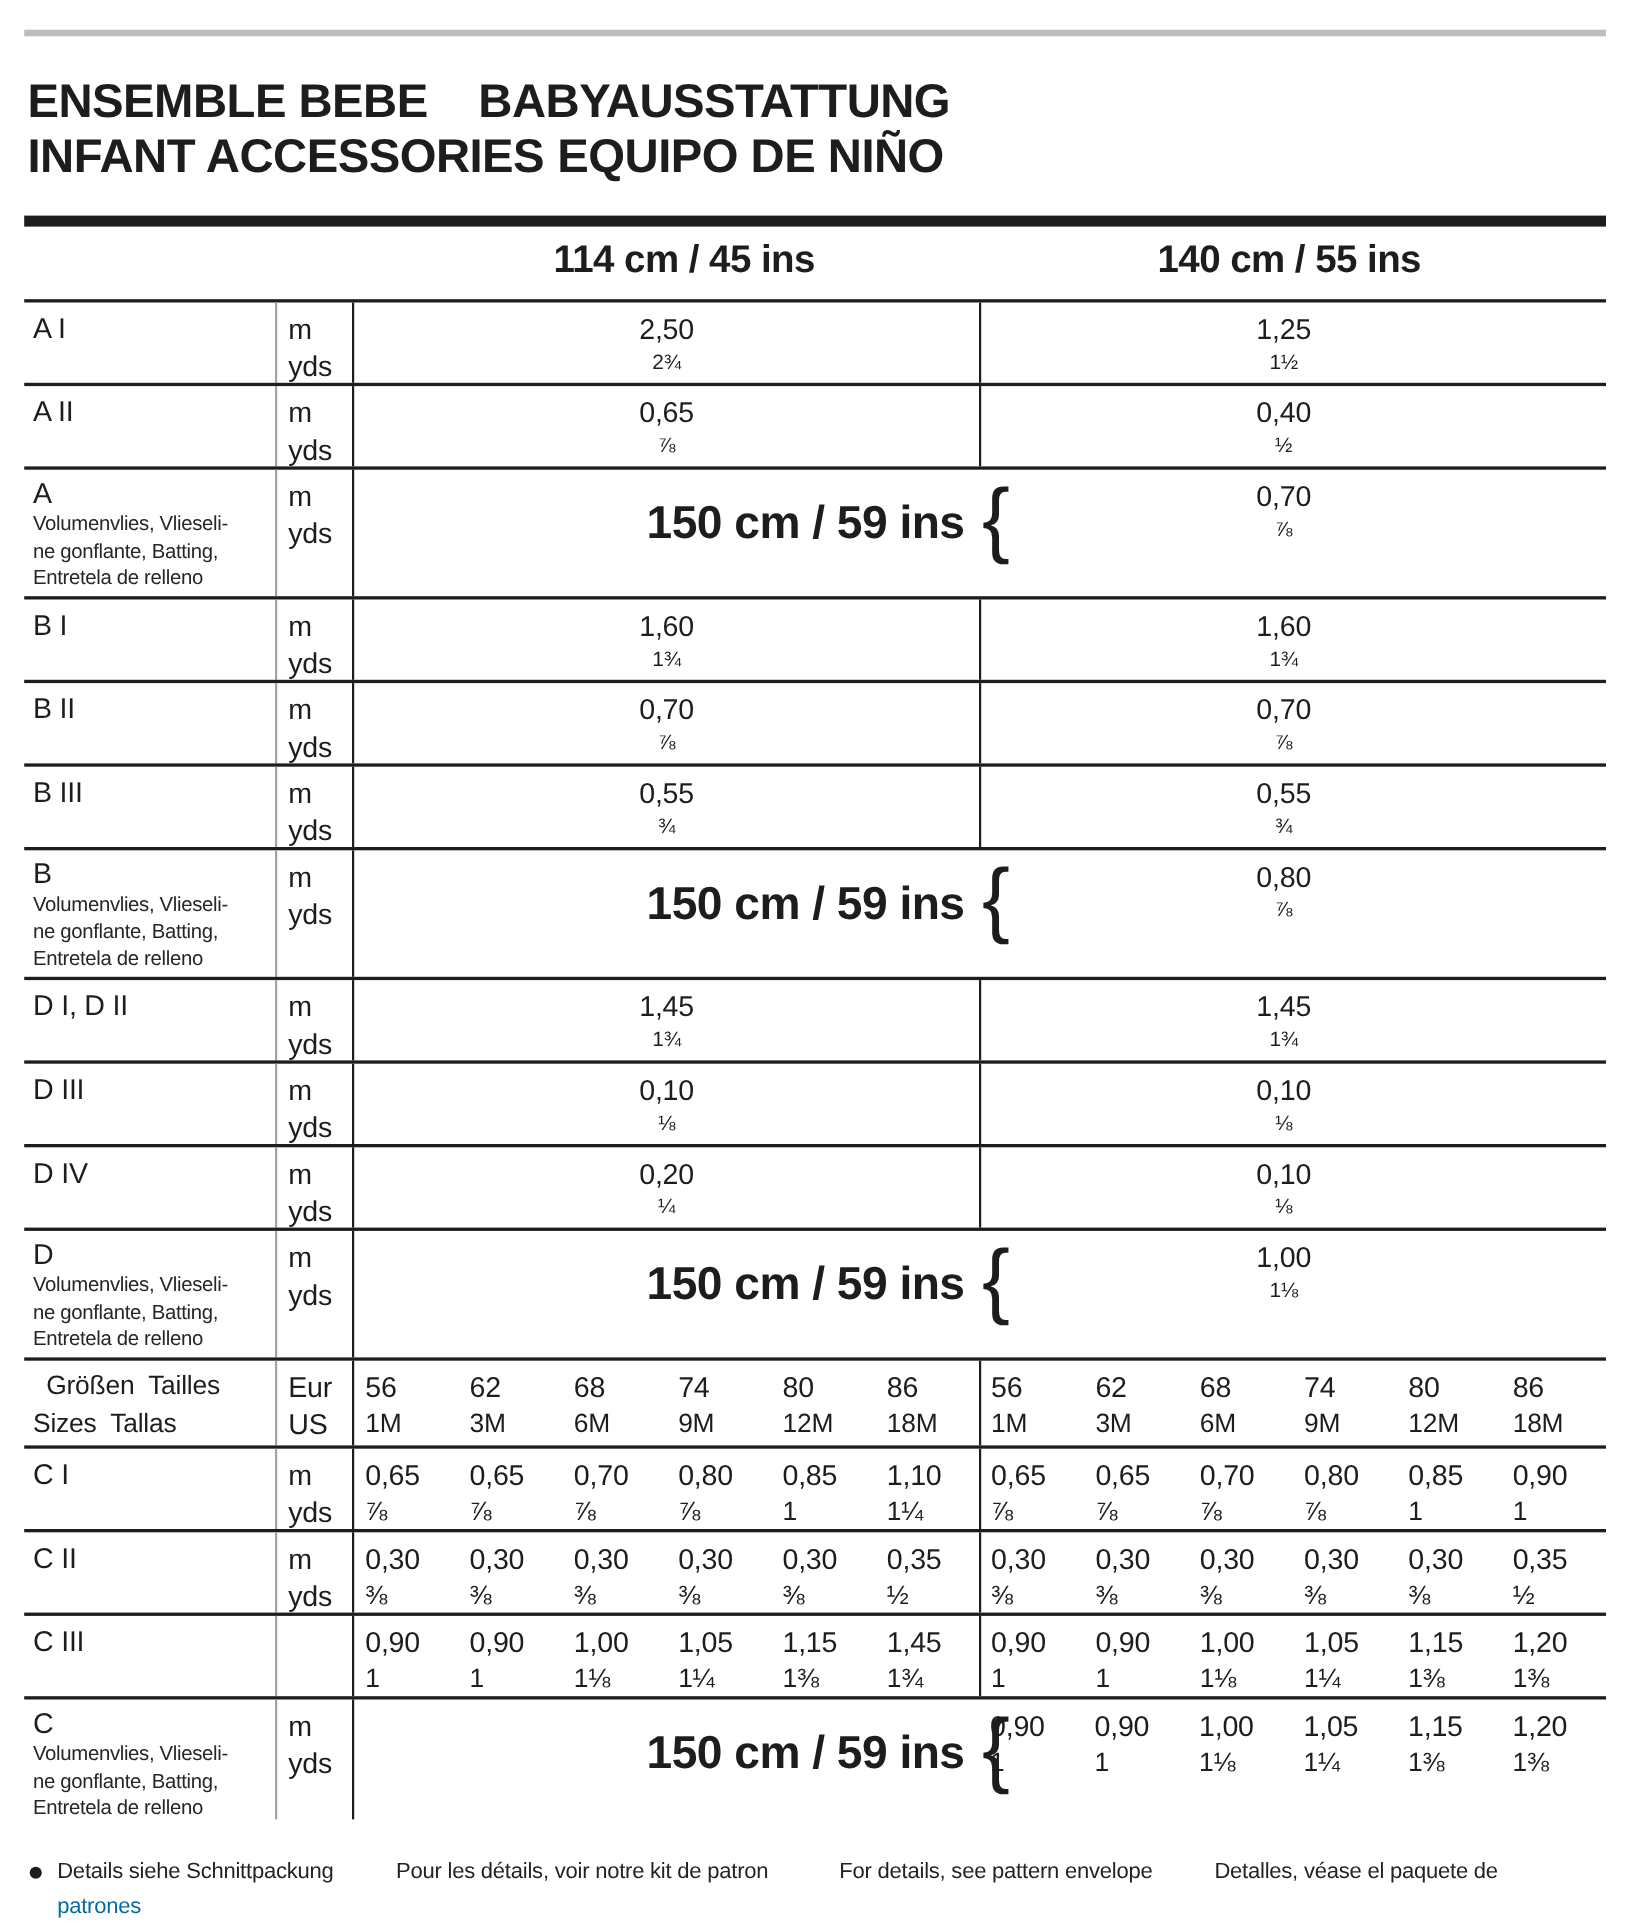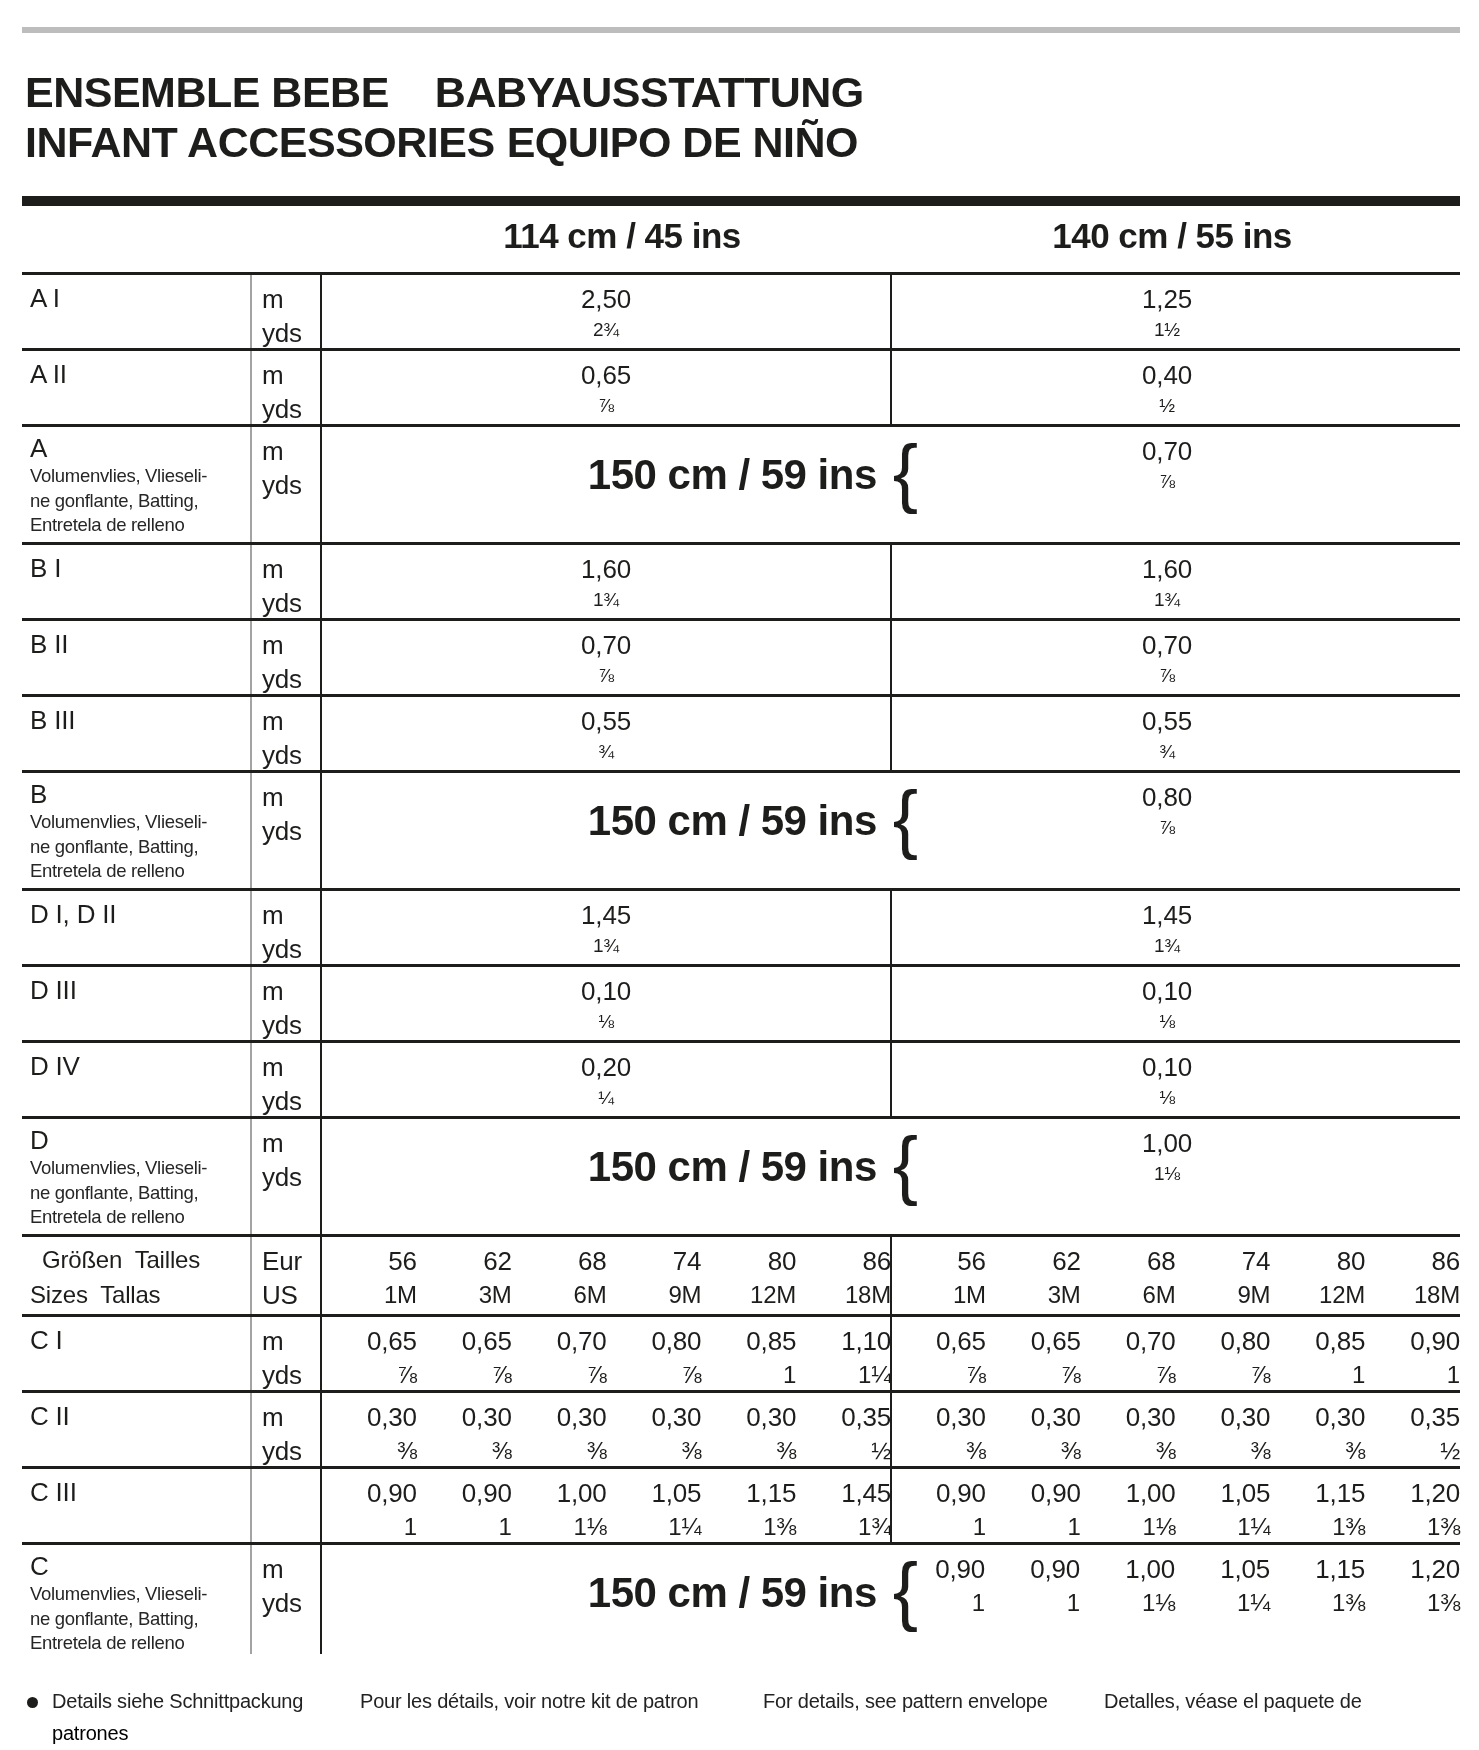--- a/index.html
+++ b/index.html
@@ -31,32 +31,32 @@
   .v2{position:absolute;top:44px;left:0;right:0;text-align:center;font-size:19px;}
   .divider{position:absolute;left:568px;top:0;bottom:0;width:2px;background:#1d1d1b;}
   .span-wrap{position:absolute;left:0;top:10px;width:596px;height:76px;display:flex;
     align-items:center;justify-content:flex-end;gap:16px;}
   .span-txt{font-size:42px;font-weight:600;letter-spacing:-0.5px;white-space:pre;}
   .brace{font-size:76px;font-weight:400;line-height:1;margin-top:-6px;}
   .big-label{position:absolute;top:6px;left:8px;font-size:26px;}
   .note{position:absolute;top:37px;left:8px;font-size:18.5px;line-height:24.5px;color:#262626;
     letter-spacing:-0.3px;width:215px;}
   .note span{display:block;}
-  .cline{position:absolute;left:0;right:0;display:grid;grid-template-columns:repeat(12,1fr);text-align:right;}
+  .cline{position:absolute;left:0;right:0;display:grid;grid-template-columns:repeat(12,1fr);}
   .cl1{top:9px;} .cl2{top:44px;}
   .cline span{padding-left:10px;font-size:26px;}
   .cl2 span{font-size:24px;}
   .cline.r6{left:568px;right:0;grid-template-columns:repeat(6,1fr);}
   .lcl1{position:absolute;top:9px;left:20px;font-size:24px;white-space:pre;}
   .lcl2{position:absolute;top:44px;left:8px;font-size:24px;white-space:pre;}
 
   .fdot{position:absolute;left:27px;top:1697px;width:11px;height:11px;border-radius:50%;background:#1d1d1b;}
   .fitem{position:absolute;top:1690px;font-size:20px;letter-spacing:-0.2px;color:#222;}
   .f0{left:52px;} .f1{left:360px;} .f2{left:763px;} .f3{left:1104px;}
-  .fwrap{position:absolute;left:52px;top:1722px;font-size:20px;color:#000000;}
+  .fwrap{position:absolute;left:52px;top:1722px;font-size:20px;color:#0369a1;}
 </style>
 </head>
 <body>
 
 <div class="gbar"></div>
 
 <div class="title-line t1">
   <span>ENSEMBLE BEBE</span>
   <span>BABYAUSSTATTUNG</span>
 </div>

